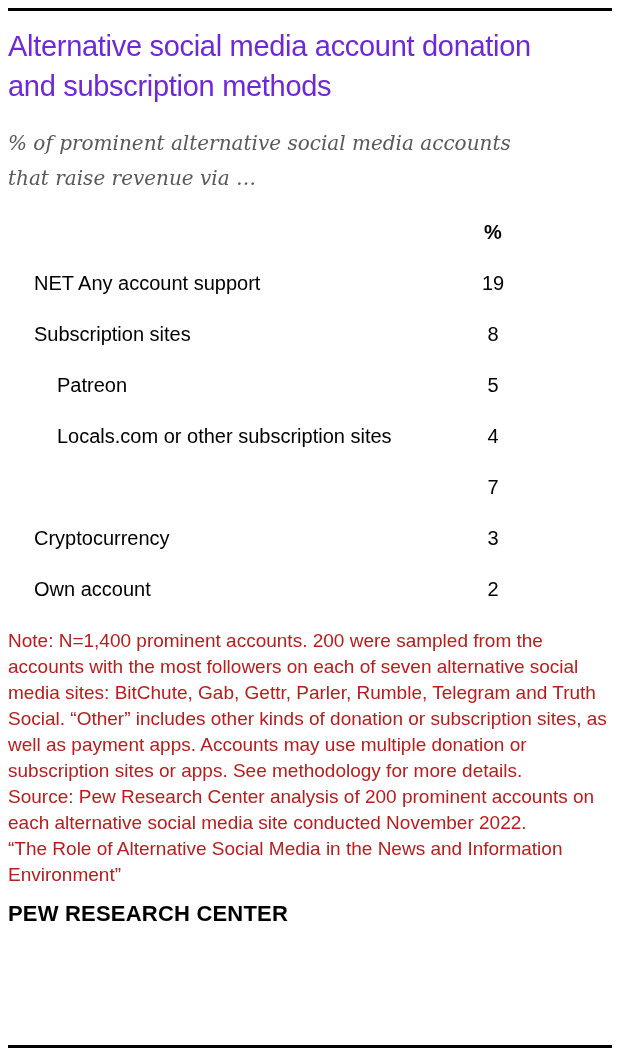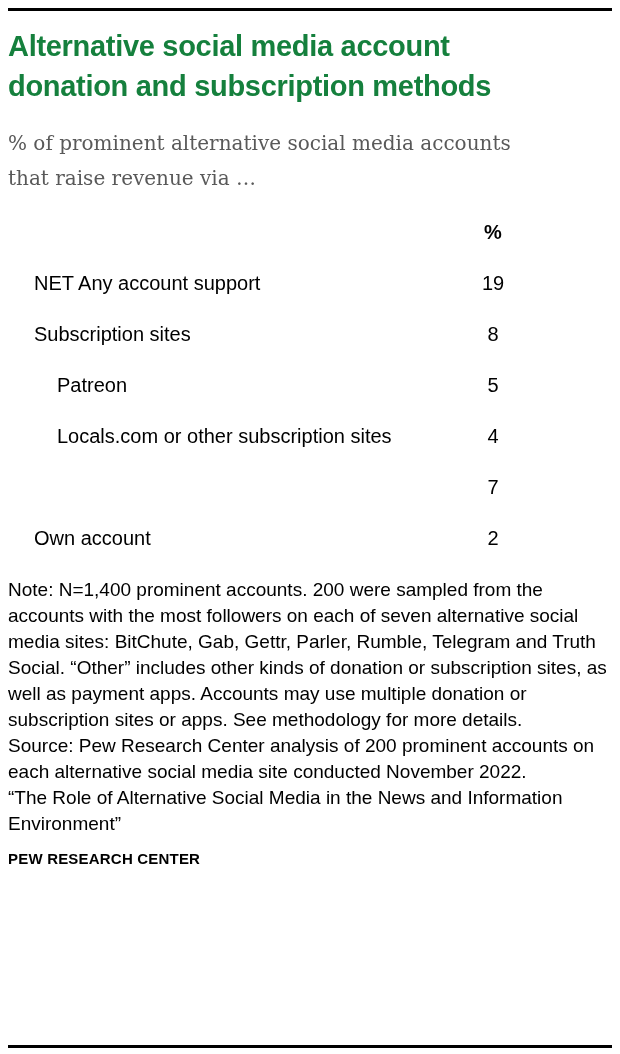--- a/index.html
+++ b/index.html
@@ -23,28 +23,29 @@
     position: absolute;
     left: 8px;
     right: 8px;
     bottom: 6px;
   }
   h1.title {
     margin: 15px 0 0 0;
     max-width: 545px;
     font-size: 29px;
     line-height: 40px;
-    font-weight: bold;
+    font-weight: normal;
     letter-spacing: -0.3px;
-    color: #15803d;
+    color: #6d28d9;
   }
   p.subtitle {
     margin: 20px 8px 0 0;
     max-width: 505px;
     font-family: "DejaVu Serif", serif;
+    font-style: italic;
     font-size: 20px;
     line-height: 35px;
     color: #595959;
   }
   .table { margin-top: 24px; }
   .trow {
     display: flex;
     align-items: center;
     margin-bottom: 26px;
     font-size: 20px;
@@ -62,26 +63,26 @@
     width: 90px;
     margin-right: 74px;
     text-align: center;
     flex-shrink: 0;
   }
   .trow.header-row .value { font-weight: bold; }
   .notes-block {
     margin-top: 26px;
     font-size: 19px;
     line-height: 26px;
-    color: #000000;
+    color: #b91c1c;
   }
   .notes-block p { margin: 0; }
   .brand {
     margin-top: 13px;
-    font-size: 15px;
+    font-size: 22px;
     font-weight: bold;
     letter-spacing: 0.2px;
     color: #000000;
   }
 </style>
 </head>
 <body>
 
 <div class="page">
 
@@ -115,20 +116,24 @@
 
     <div class="trow indent">
       <span class="label">Locals.com or other subscription sites</span>
       <span class="value">4</span>
     </div>
 
     <div class="trow">
       <span class="value">7</span>
     </div>
 
+    <div class="trow">
+      <span class="label">Cryptocurrency</span>
+      <span class="value">3</span>
+    </div>
 
     <div class="trow">
       <span class="label">Own account</span>
       <span class="value">2</span>
     </div>
 
 
   </div>
 
   <div class="notes-block">

